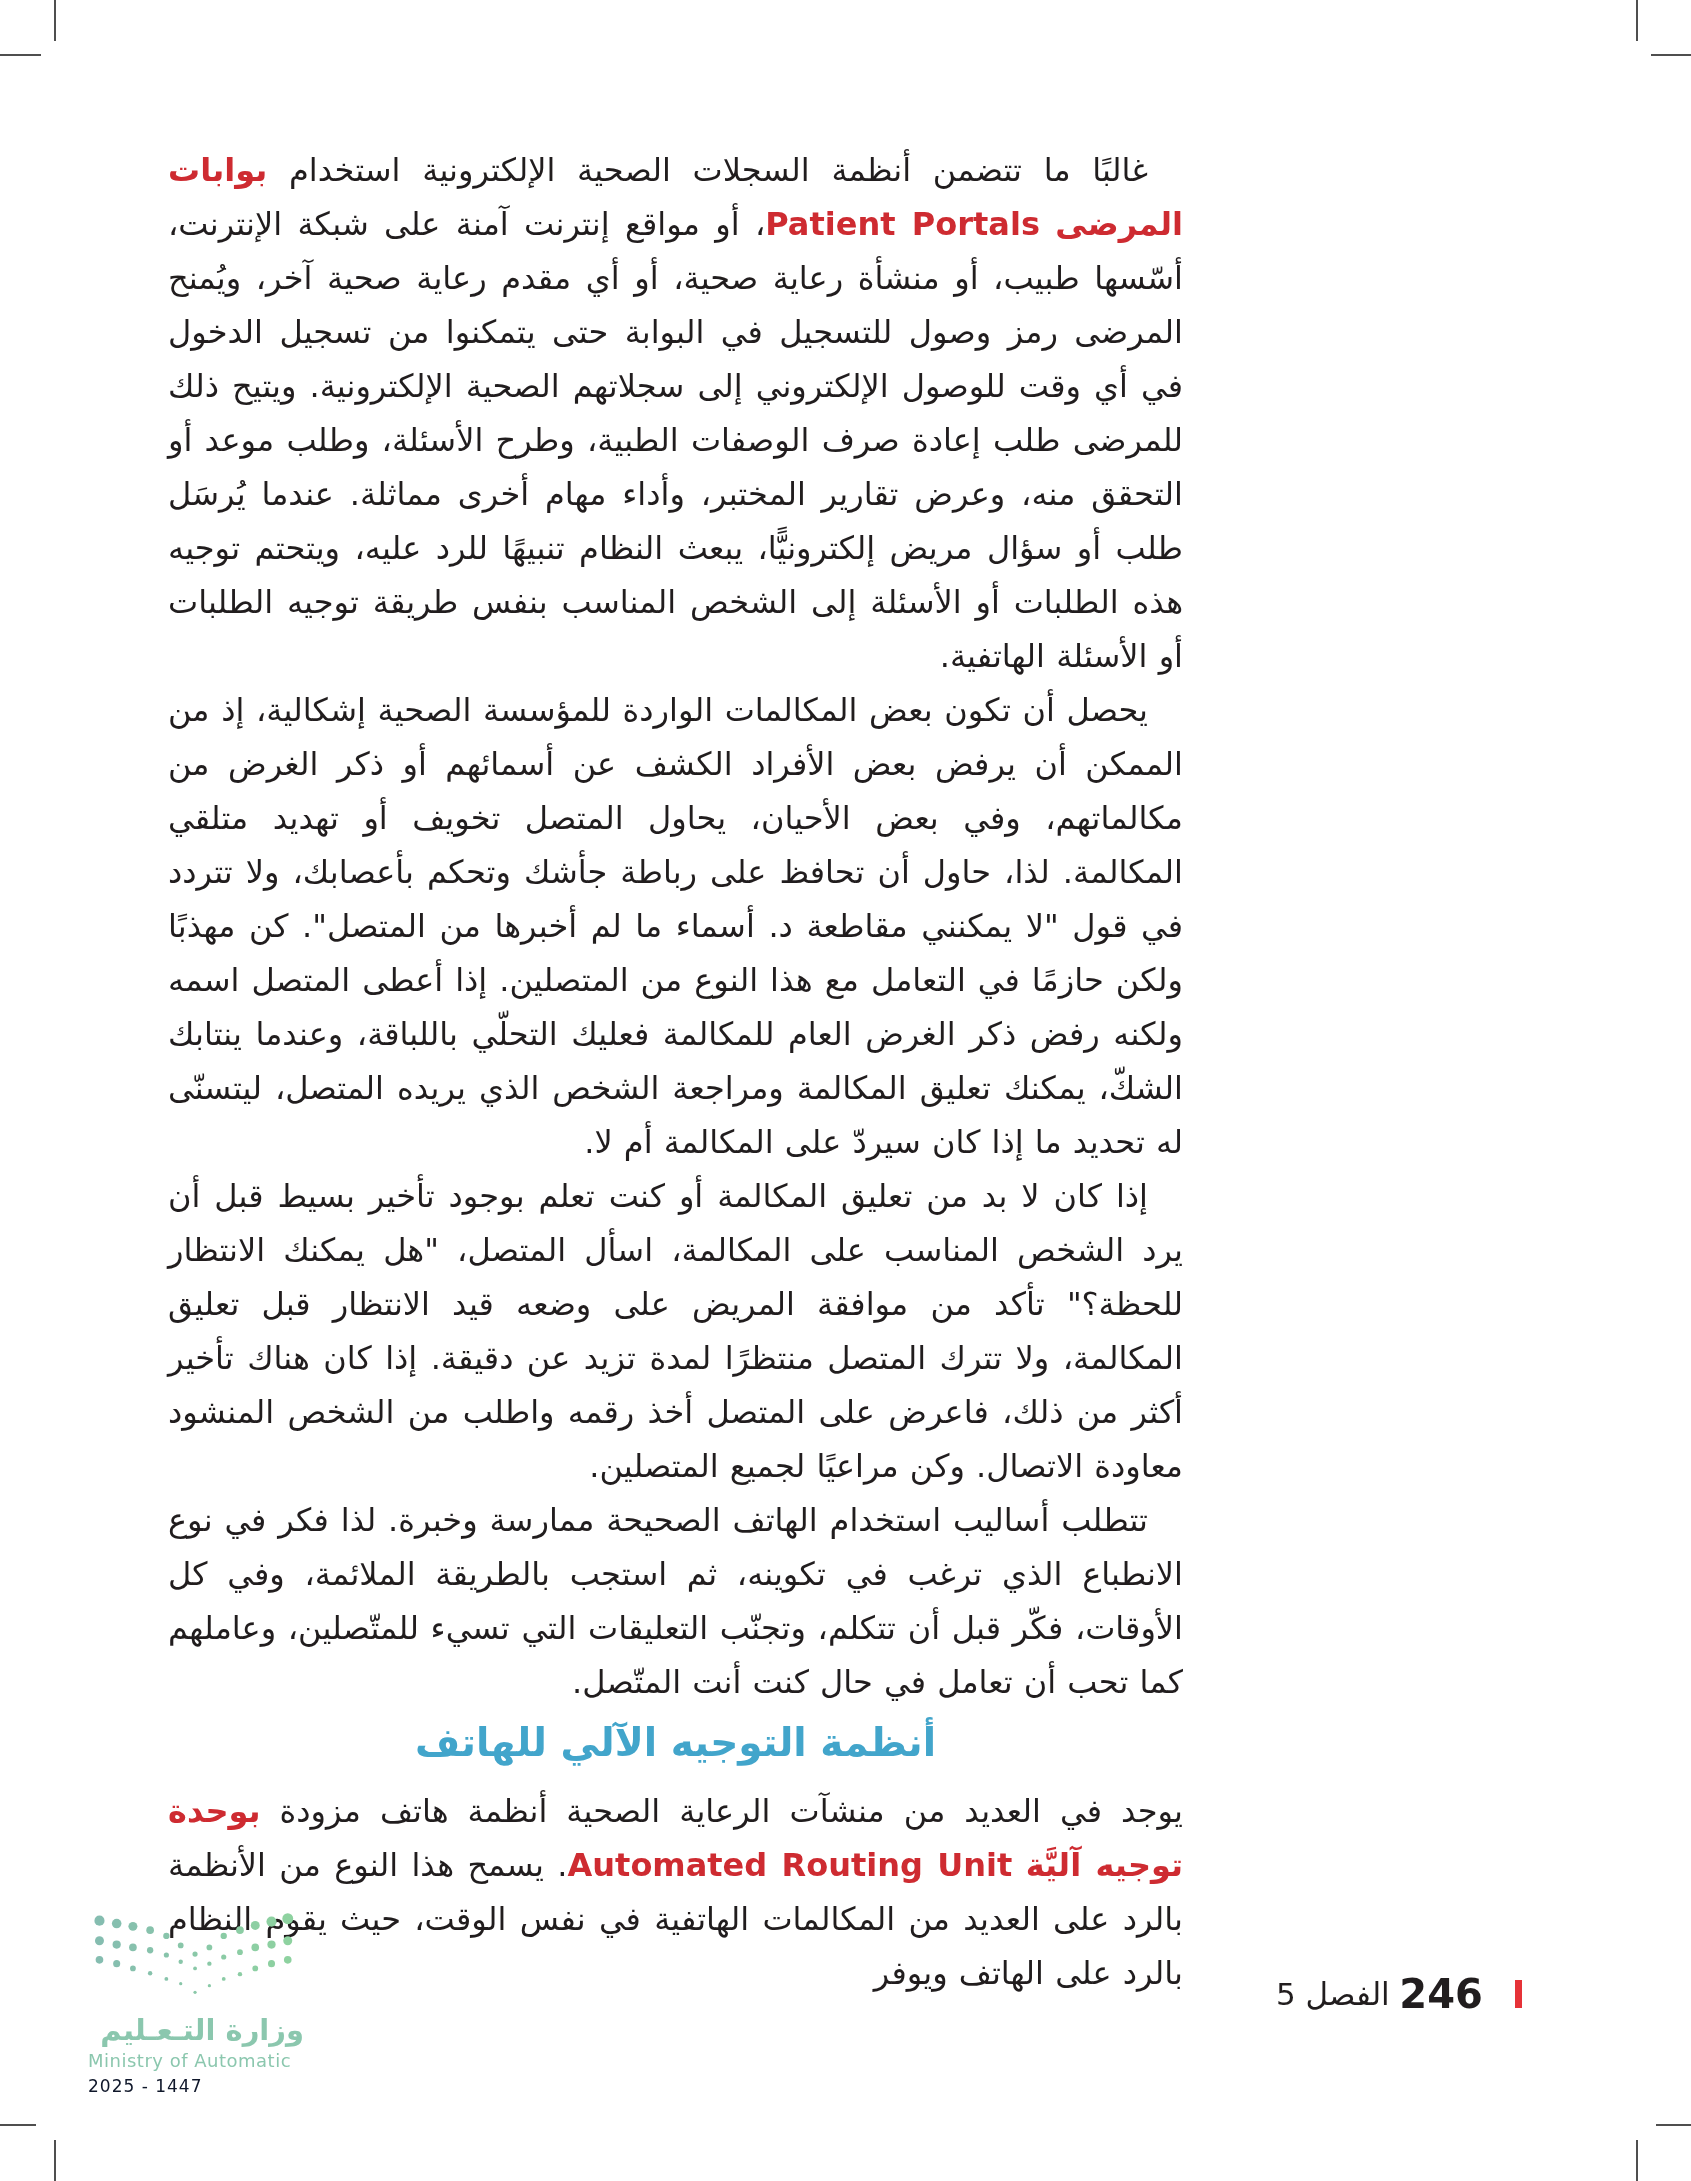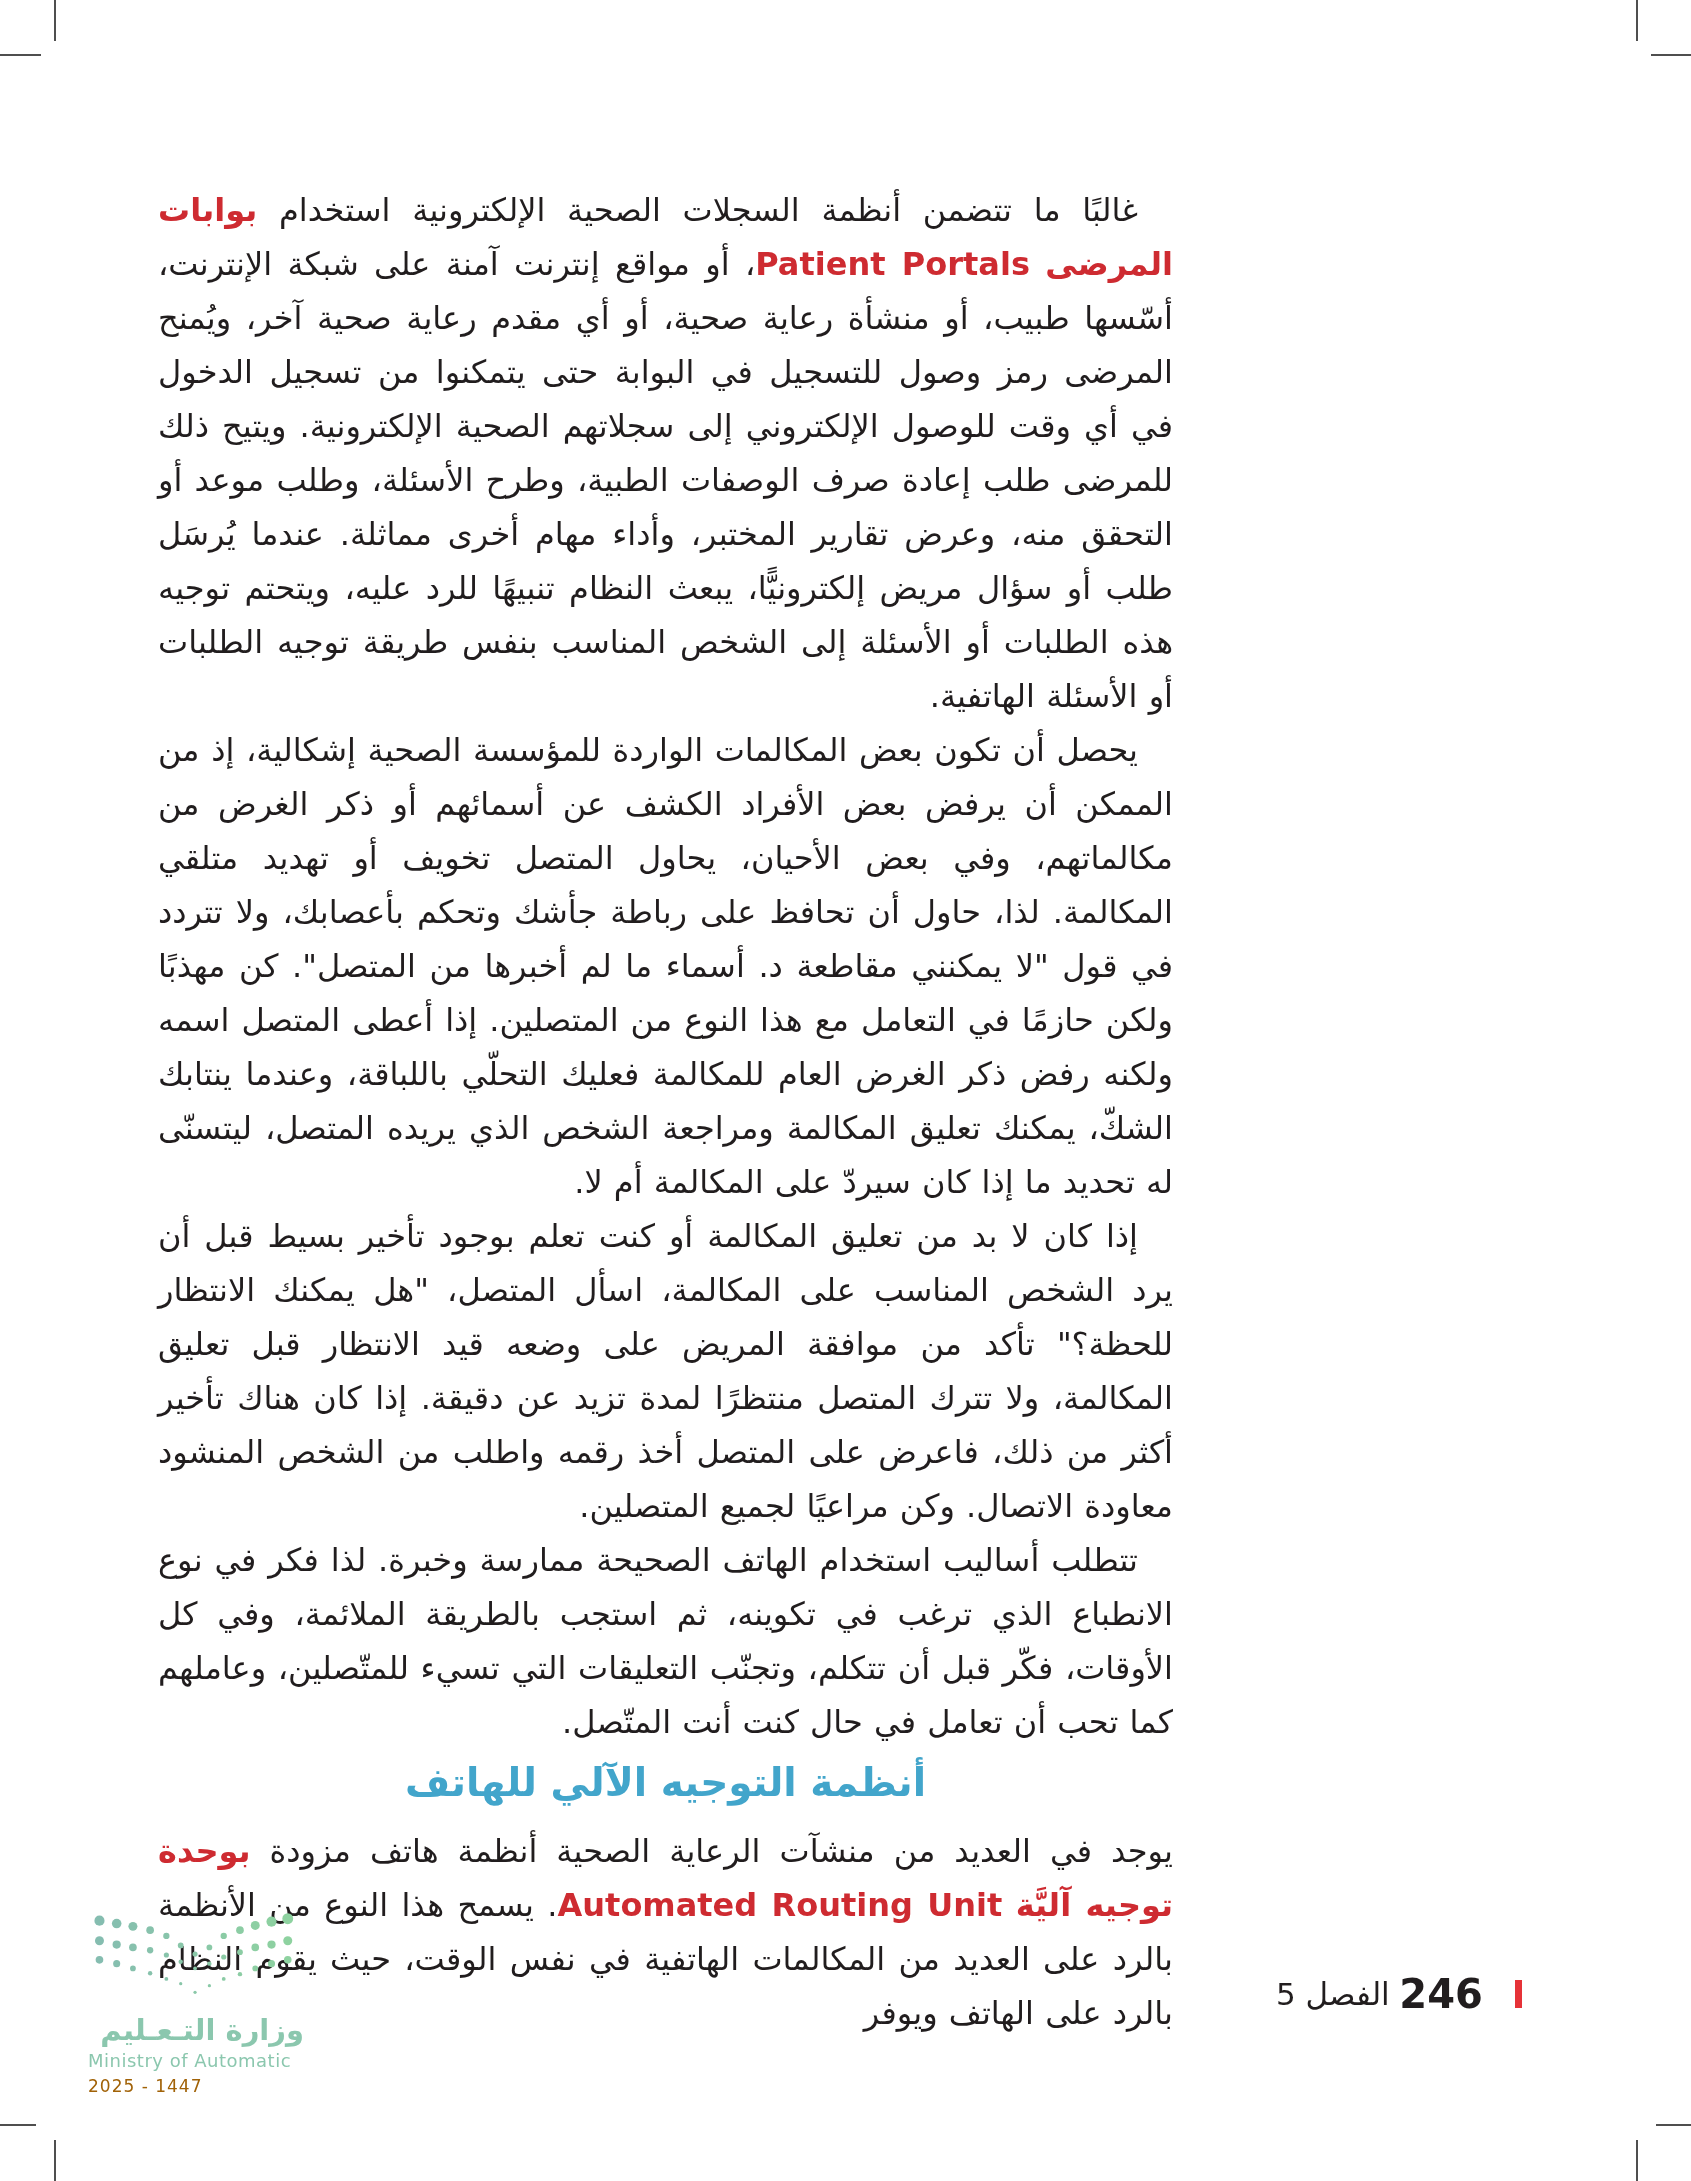--- a/index.html
+++ b/index.html
@@ -18,24 +18,23 @@
   .crop.tr-v { left:1636px;top:0;       width:1.9px;  height:41px; }
   .crop.tr-h { left:1651px;top:54px;    width:41px; height:1.9px;  }
   .crop.bl-h { left:0;     top:2124px;  width:36px; height:1.9px;  }
   .crop.bl-v { left:54px;  top:2140px;  width:1.9px;  height:41px; }
   .crop.br-h { left:1656px;top:2124px;  width:36px; height:1.9px;  }
   .crop.br-v { left:1636px;top:2140px;  width:1.9px;  height:41px; }
 
   
   #content {
     position:absolute;
-    left:158px; top:143px; width:1015px;
+    left:168px; top:143px; width:1015px;
     direction:rtl;
     text-align:justify;
-    margin-top:40px;
   }
   .para {
     font-size:32px;
     line-height:54px;
     text-align:justify;
     color:#211d1e;
     word-spacing:1px;
   }
   .para.indent { text-indent:35px; }
   .red {
@@ -108,21 +107,21 @@
   #logo-subtitle {
     margin-top:3.8px;
     font-size:18px;
     color:#8bc7ae;
     letter-spacing:0.5px;
     white-space:nowrap;
   }
   #logo-years {
     margin-top:4.8px;
     font-size:17px;
-    color:#a16207;
+    color:#0f172a;
     letter-spacing:1px;
   }
 </style>
 </head>
 <body>
 
 <div class="crop tl-v"></div>
 <div class="crop tl-h"></div>
 <div class="crop tr-v"></div>
 <div class="crop tr-h"></div>

